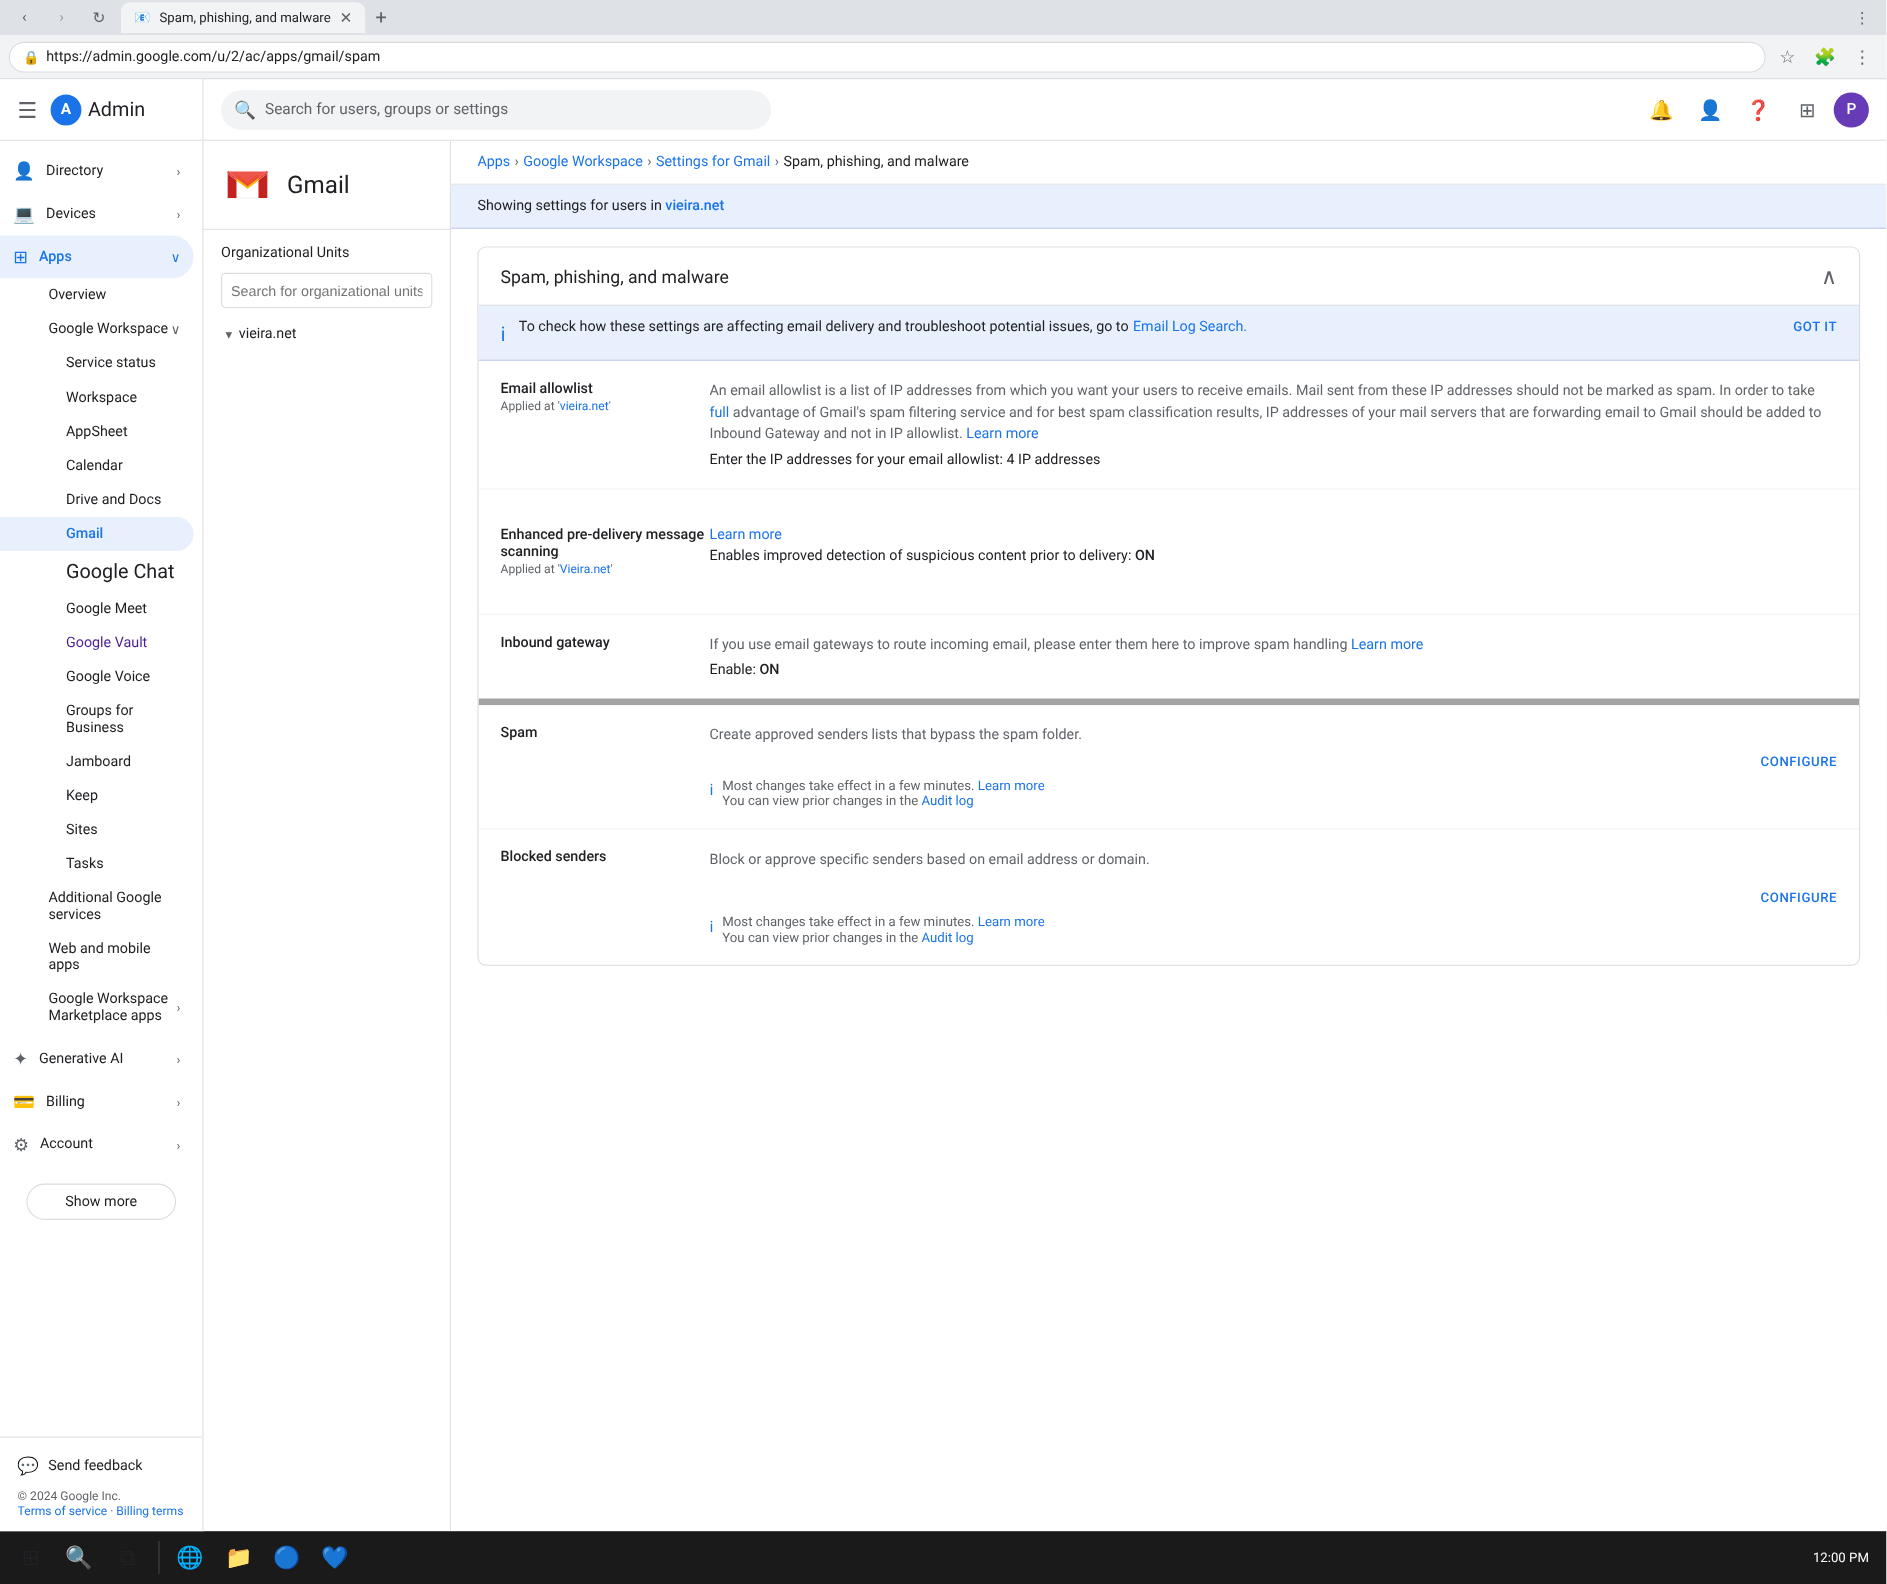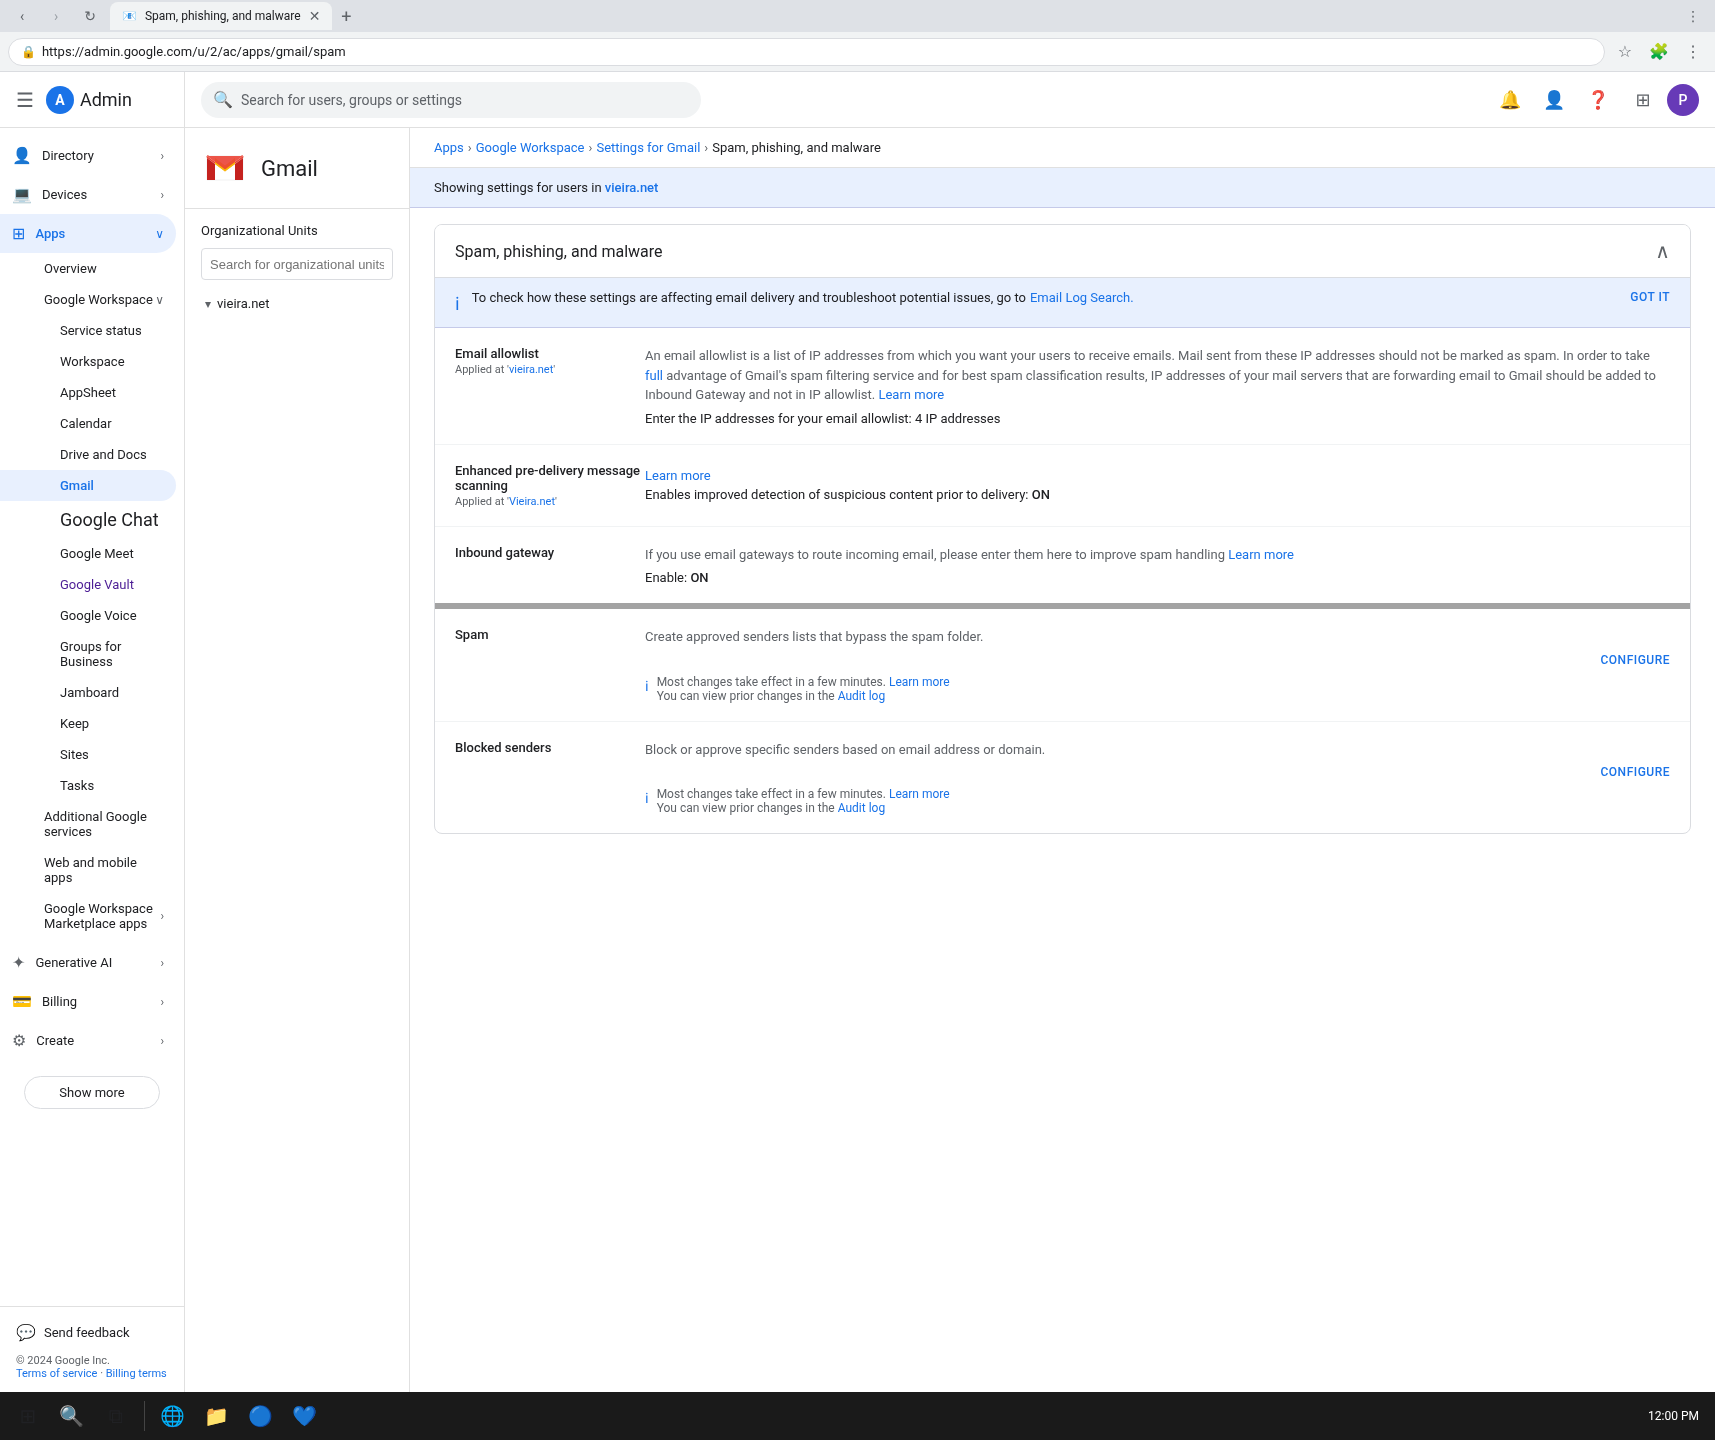--- a/index.html
+++ b/index.html
@@ -102,21 +102,21 @@
         <span>Generative AI</span>
         <span style="margin-left:auto;font-size:12px;color:#5f6368;">›</span>
       </div>
       <div style="display:flex;align-items:center;gap:10px;padding:10px 12px;cursor:pointer;border-radius:0 24px 24px 0;margin-right:8px;font-size:13px;color:#202124;">
         <span style="font-size:16px;color:#5f6368;">💳</span>
         <span>Billing</span>
         <span style="margin-left:auto;font-size:12px;color:#5f6368;">›</span>
       </div>
       <div style="display:flex;align-items:center;gap:10px;padding:10px 12px;cursor:pointer;border-radius:0 24px 24px 0;margin-right:8px;font-size:13px;color:#202124;">
         <span style="font-size:16px;color:#5f6368;">⚙</span>
-        <span>Create</span>
+        <span>Account</span>
         <span style="margin-left:auto;font-size:12px;color:#5f6368;">›</span>
       </div>
 
       <div style="padding:8px 24px;margin-top:8px;">
         <div style="border:1px solid #dadce0;border-radius:24px;padding:8px 16px;text-align:center;cursor:pointer;font-size:13px;color:#202124;">
           <span>Show more</span>
         </div>
       </div>
     </div>
 
@@ -220,21 +220,21 @@
             <div style="width:190px;flex-shrink:0;">
               <div style="font-size:13px;color:#202124;font-weight:500;">Email allowlist</div>
               <div style="font-size:11px;color:#5f6368;margin-top:2px;">Applied at '<a href="#" style="color:#1a73e8;text-decoration:none;">vieira.net</a>'</div>
             </div>
             <div style="flex:1;">
               <div style="font-size:13px;color:#5f6368;line-height:1.5;margin-bottom:6px;">An email allowlist is a list of IP addresses from which you want your users to receive emails. Mail sent from these IP addresses should not be marked as spam. In order to take <a href="#" style="color:#1a73e8;text-decoration:none;">full</a> advantage of Gmail's spam filtering service and for best spam classification results, IP addresses of your mail servers that are forwarding email to Gmail should be added to Inbound Gateway and not in IP allowlist. <a href="#" style="color:#1a73e8;text-decoration:none;">Learn more</a></div>
               <div style="font-size:13px;color:#202124;">Enter the IP addresses for your email allowlist: 4 IP addresses</div>
             </div>
           </div>
 
-          <div style="display:flex;align-items:center;padding:18px 20px;border-bottom:1px solid #f1f3f4;">
+          <div style="display:flex;align-items:flex-start;padding:34px 20px;border-bottom:1px solid #f1f3f4;">
             <div style="width:190px;flex-shrink:0;">
               <div style="font-size:13px;color:#202124;font-weight:500;">Enhanced pre-delivery message scanning</div>
               <div style="font-size:11px;color:#5f6368;margin-top:2px;">Applied at '<a href="#" style="color:#1a73e8;text-decoration:none;">Vieira.net</a>'</div>
             </div>
             <div style="flex:1;">
               <a href="#" style="color:#1a73e8;text-decoration:none;font-size:13px;display:block;margin-bottom:4px;">Learn more</a>
               <div style="font-size:13px;color:#202124;">Enables improved detection of suspicious content prior to delivery: <span style="font-weight:500;">ON</span></div>
             </div>
           </div>
 
@@ -265,21 +265,21 @@
                 </div>
               </div>
             </div>
           </div>
 
           <div style="display:flex;align-items:flex-start;padding:18px 20px;">
             <div style="width:190px;flex-shrink:0;">
               <div style="font-size:13px;color:#202124;font-weight:500;">Blocked senders</div>
             </div>
             <div style="flex:1;">
-              <div style="font-size:13px;color:#5f6368;line-height:1.5;margin-bottom:6px;">Block or approve specific senders based on email address or domain.</div>
+              <div style="font-size:13px;color:#5f6368;line-height:1.5;margin-bottom:18px;">Block or approve specific senders based on email address or domain.</div>
               <div style="display:flex;justify-content:flex-end;">
                 <span style="color:#1a73e8;font-size:12px;font-weight:500;cursor:pointer;letter-spacing:0.5px;">CONFIGURE</span>
               </div>
               <div style="display:flex;align-items:flex-start;gap:8px;margin-top:8px;font-size:12px;color:#5f6368;">
                 <span style="color:#1a73e8;font-size:14px;flex-shrink:0;margin-top:1px;">ℹ</span>
                 <div>
                   <span>Most changes take effect in a few minutes. </span><a href="#" style="color:#1a73e8;text-decoration:none;">Learn more</a><br>
                   <span>You can view prior changes in the </span><a href="#" style="color:#1a73e8;text-decoration:none;">Audit log</a>
                 </div>
               </div>

